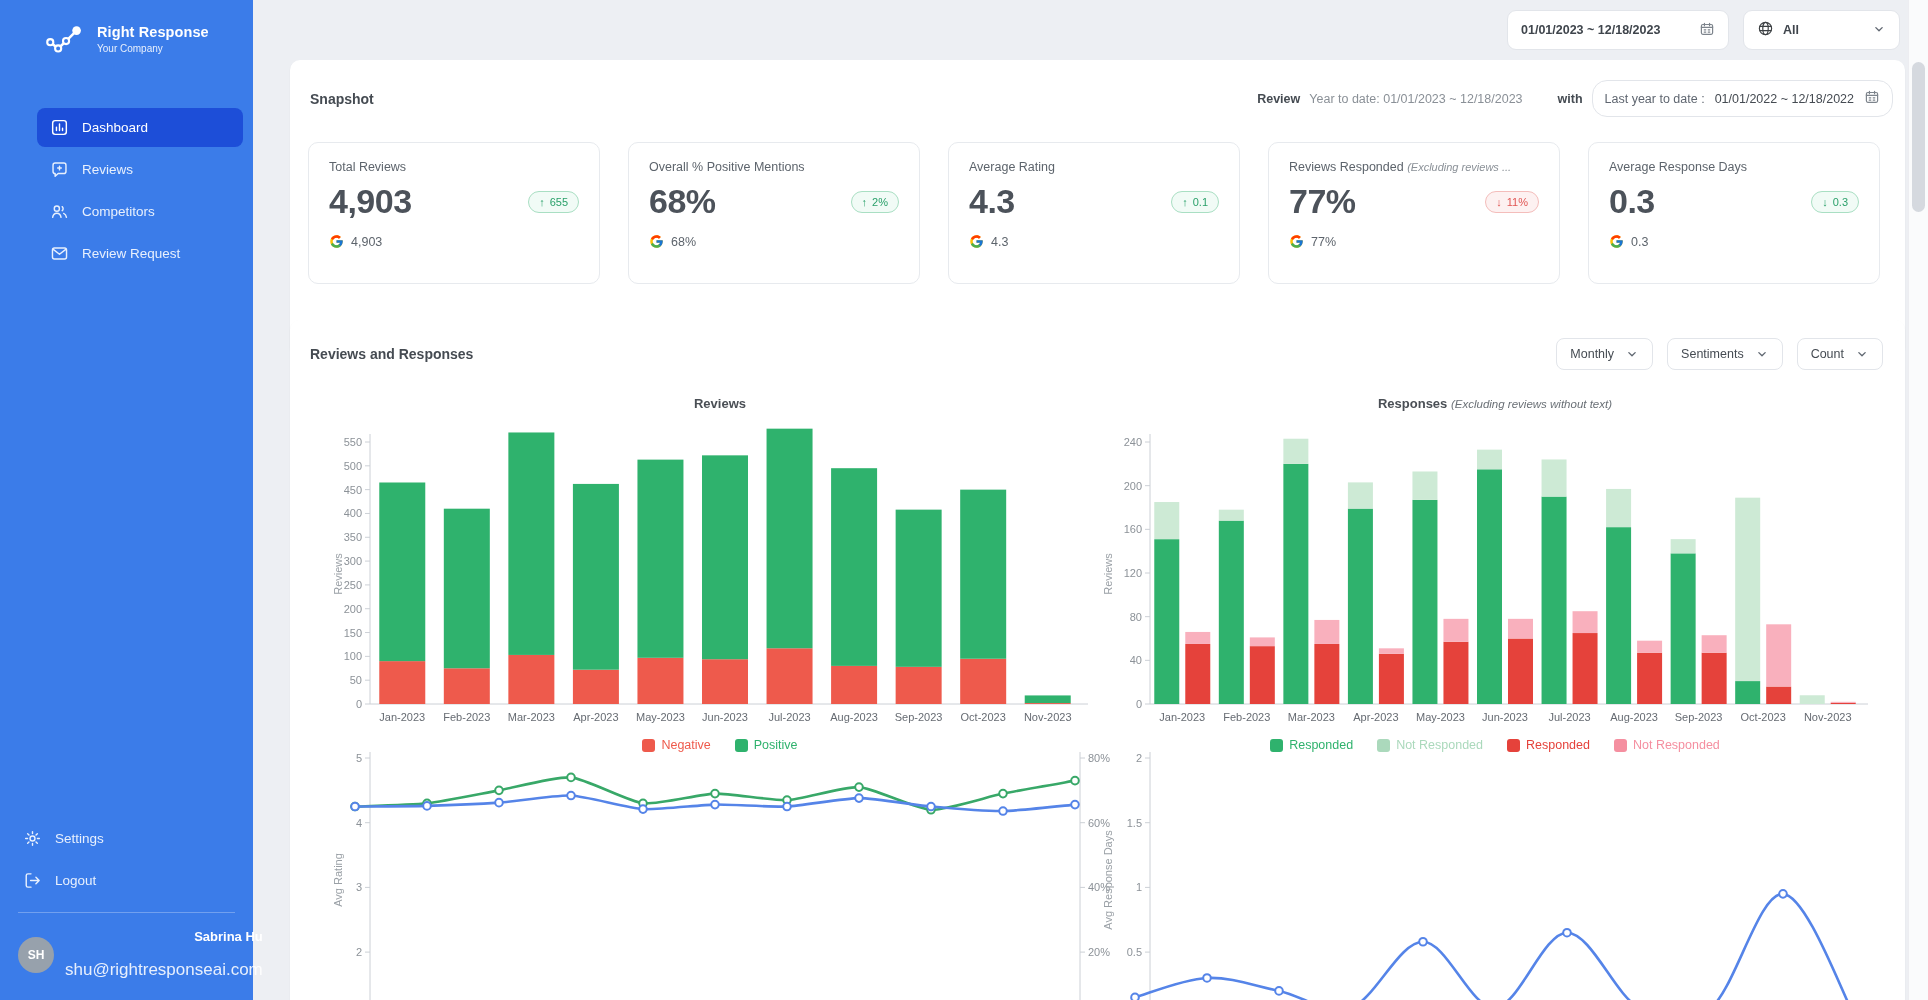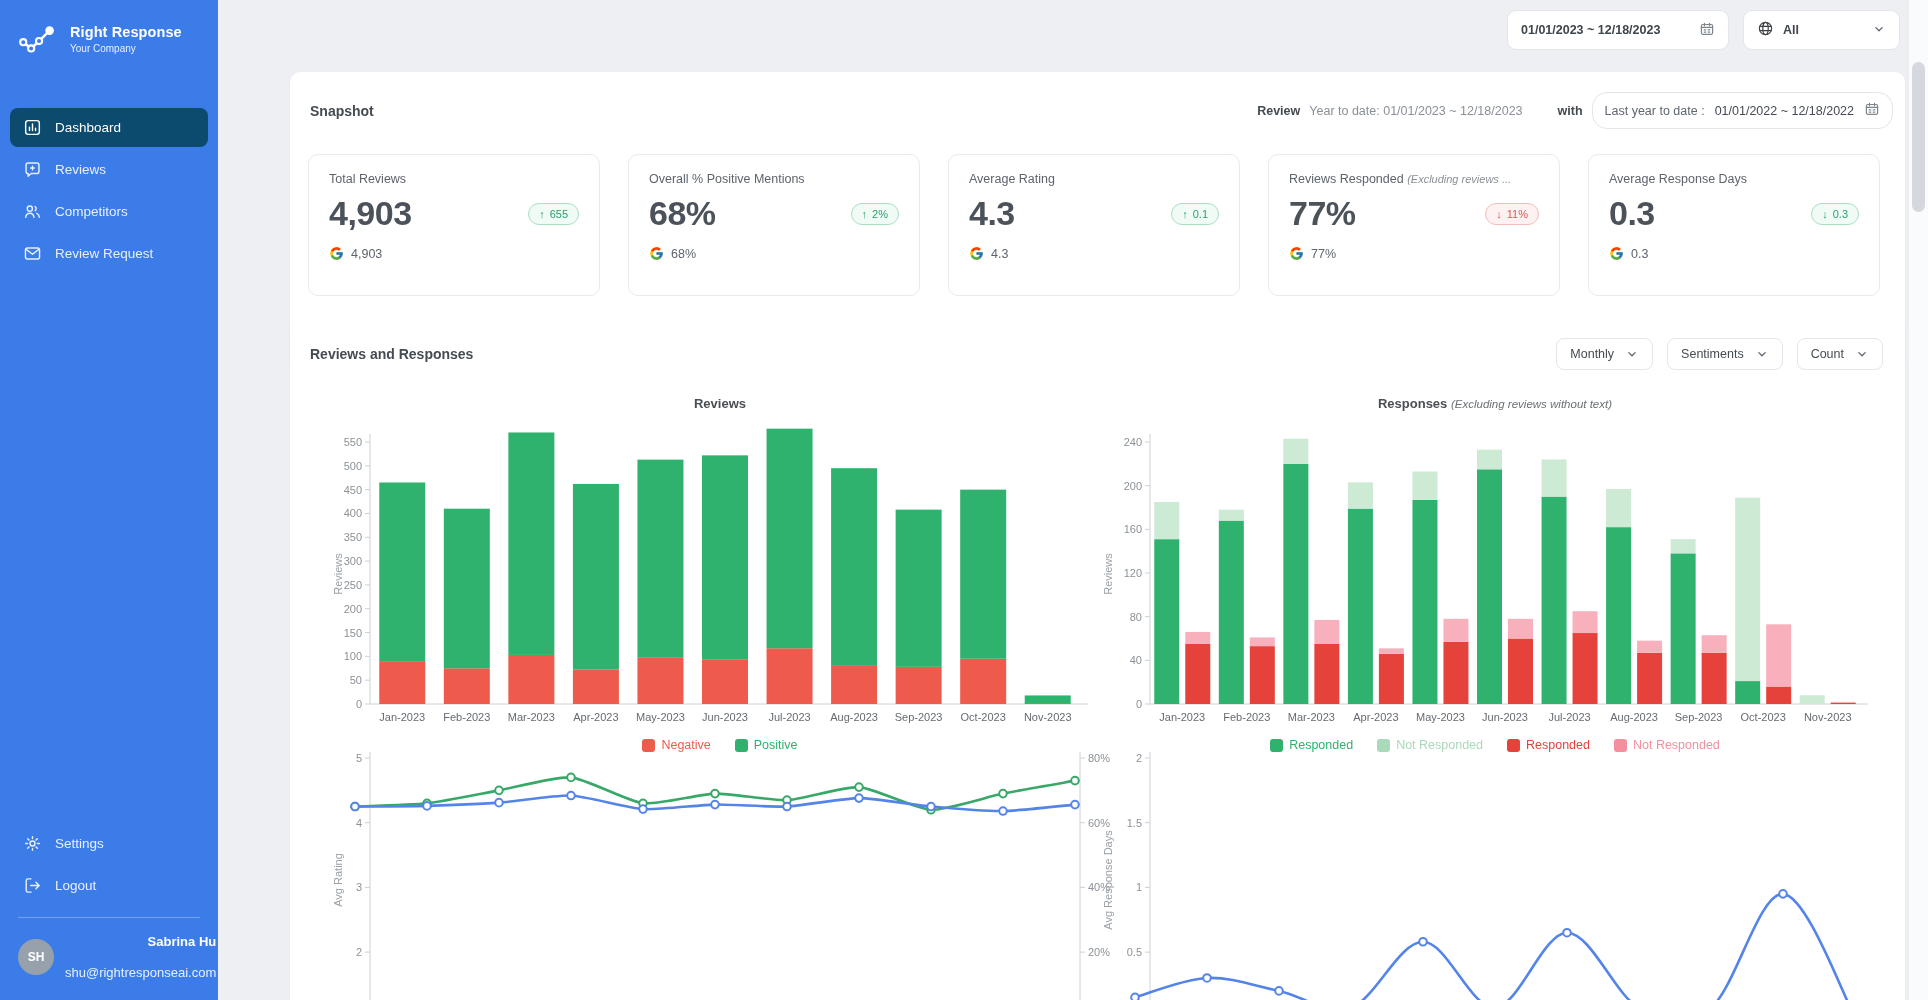--- a/index.html
+++ b/index.html
@@ -1,45 +1,45 @@
 <!DOCTYPE html>
 <html><head>
 <meta charset="utf-8">
 <style>
   * { margin:0; padding:0; box-sizing:border-box; }
   html,body { width:1928px; height:1000px; }
   body { font-family:"Liberation Sans", sans-serif; background:#edeff3; position:relative; overflow:hidden; color:#454b52; }
 
   
-  .sidebar { position:absolute; left:0; top:0; bottom:0; width:218px; background:#3b7ce9; color:#fff; z-index:6; }
+  .sidebar { position:absolute; left:0; top:0; bottom:0; width:253px; background:#3b7ce9; color:#fff; z-index:6;padding-left:27px; }
   .brand { display:flex; align-items:center; gap:12px; padding:22px 16px 10px 18px; }
   .brand svg { width:40px; height:34px; flex:none; }
   .brand-name { font-size:14.5px; font-weight:bold; letter-spacing:.1px; }
   .brand-sub { font-size:10px; color:rgba(255,255,255,.88); margin-top:3px; }
   .side-nav { margin-top:42px; padding:0 10px; }
   .nav-item { display:flex; align-items:center; gap:13px; padding:10px 13px; border-radius:8px; font-size:13.5px; color:#e8f0fd; margin-bottom:3px; cursor:pointer; }
-  .nav-item.active { background:#0c4a6e; color:#fff; }
+  .nav-item.active { background:#1d4ed8; color:#fff; }
   .nav-item svg { width:19px; height:19px; flex:none; }
   .side-bottom { position:absolute; left:0; right:0; bottom:0; padding:0 10px 12px; }
   .side-divider { height:1px; background:rgba(255,255,255,.28); margin:12px 8px; }
   .user { display:flex; gap:11px; align-items:center; padding:4px 8px 8px; }
   .avatar { width:36px; height:36px; border-radius:50%; background:#97a1ac; display:flex; align-items:center; justify-content:center; font-size:12px; font-weight:bold; color:#fff; flex:none; }
   .user-name { font-size:13px; font-weight:bold;text-align:right; }
-  .user-email { font-size:13px; color:rgba(255,255,255,.88); margin-top:16px; }
+  .user-email { font-size:17px; color:rgba(255,255,255,.88); margin-top:16px; }
 
   
   .topbar { position:absolute; top:10px; right:28px; display:flex; gap:14px; z-index:4; }
   .tb-btn { height:40px; background:#fff; border:1px solid #e2e5ea; border-radius:9px; display:flex; align-items:center; gap:9px; padding:0 13px; font-size:12.5px; font-weight:bold; color:#3f454c; cursor:pointer; }
   .tb-btn .sp { flex:1; }
   .tb-btn svg { flex:none; }
   .w-loc { width:214px; }  .w-date { width:222px; }  .w-all { width:157px; }
 
   
   .card { position:absolute; background:#fff; border-radius:10px; box-shadow:0 1px 2px rgba(16,24,40,.05); }
-  .snapshot { left:290px; top:72px; width:1615px; height:296px; }
+  .snapshot { left:290px; top:60px; width:1615px; height:296px; }
   .snap-head { display:flex; justify-content:space-between; align-items:center; padding:20px 12px 0 20px; }
   .section-title { font-size:14px; font-weight:bold; color:#454b52; }
   .compare-row { display:flex; align-items:center; gap:9px; font-size:12.5px; }
   .compare-label { font-weight:bold; color:#454b52; }
   .compare-range { color:#8a9097; }
   .with-label { font-weight:bold; color:#454b52; margin-left:26px; }
   .with-box { display:flex; align-items:center; gap:10px; border:1px solid #e2e5ea; border-radius:15px; padding:8px 12px; color:#5f6670; cursor:pointer; background:#fff; }
   .with-box .val { color:#454b52; }
 
   .stat-row { position:absolute; left:18px; top:82px; display:flex; gap:28px; }

